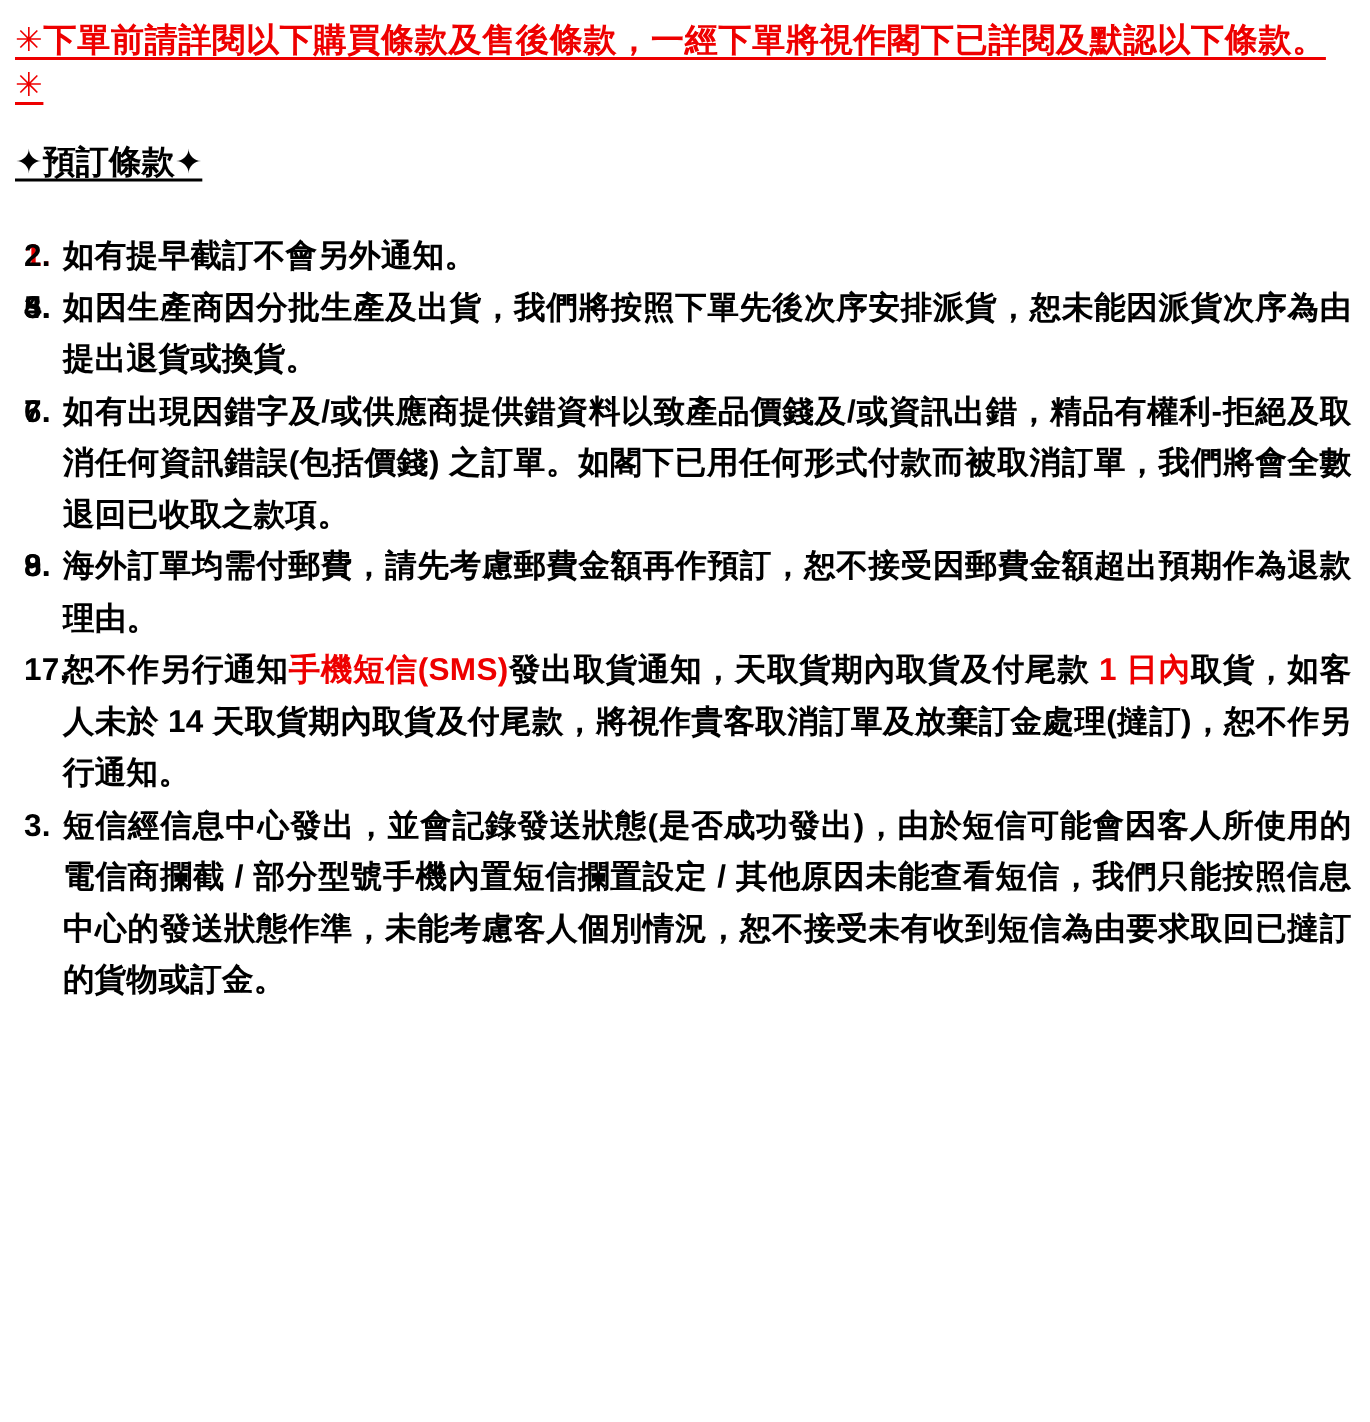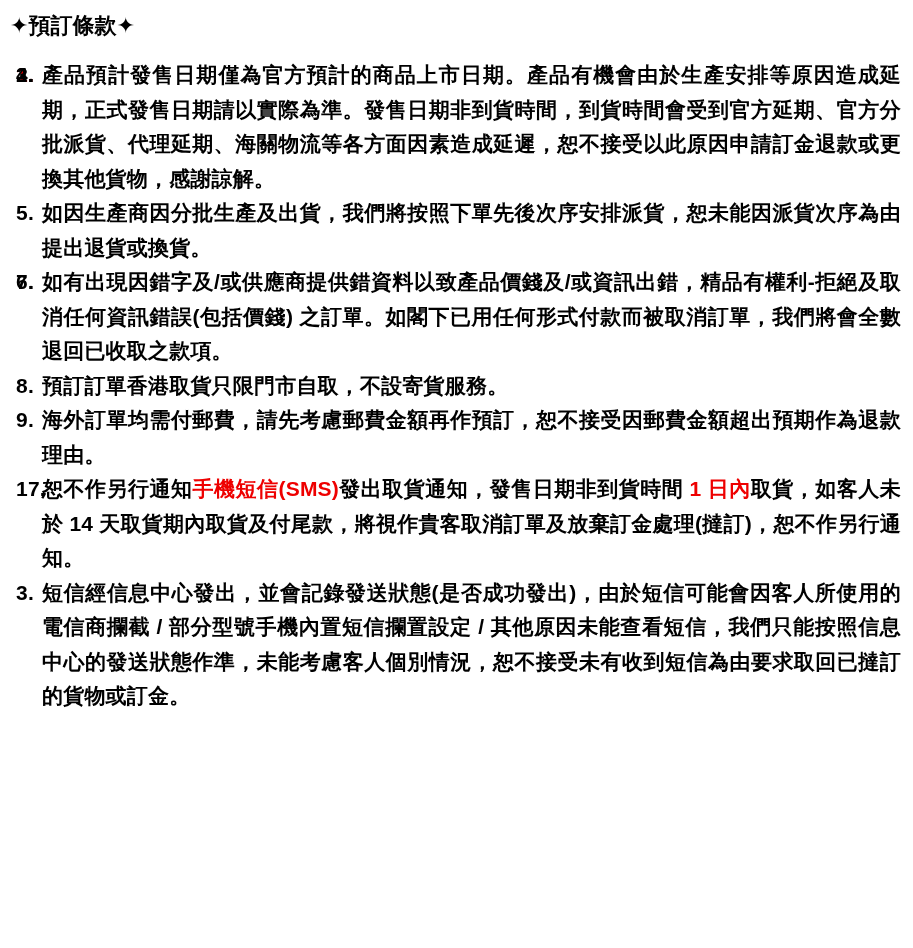--- a/index.html
+++ b/index.html
@@ -28,24 +28,25 @@
     text-decoration:underline;
     text-underline-offset:4px;
     text-decoration-thickness:2px;
     margin-bottom:22px;
     letter-spacing:0.5px;
   }
   .section-title{
     color:var(--c-text);
     font-size:22px;
     line-height:28px;
+    text-decoration:underline;
     text-underline-offset:4px;
     text-decoration-thickness:2px;
     display:inline-block;
-    margin-bottom:0;
+    margin-bottom:14px;
   }
   .terms-list{
     margin-top:18px;
   }
   .term-item{
     position:relative;
     padding-left:32px;
     font-size:21px;
     line-height:34.5px;
     text-align:justify;
@@ -62,32 +63,33 @@
     color:var(--c-red);
     text-underline-offset:4px;
     text-decoration-thickness:2px;
   }
 </style>
 </head>
 <body>
 
 <div class="page">
 
+  <div class="notice-header">✳下單前請詳閱以下購買條款及售後條款，一經下單將視作閣下已詳閱及默認以下條款。✳</div>
 
   <div>
     <span class="section-title">✦預訂條款✦</span>
   </div>
 
   <div class="terms-list">
       <div class="term-item c-red"><span class="num">1.</span></div>
-      <div class="term-item"><span class="num">2.</span></div>
+      <div class="term-item"><span class="num">2.</span><span><span>如有提早截訂不會另外通知。</span></span></div>
       <div class="term-item"><span class="num">3.</span></div>
-      <div class="term-item"><span class="num">4.</span><span><span>產品預計發售日期僅為官方預計的商品上市日期。產品有機會由於生產安排等原因造成延期，正式發售日期請以實際為準。發售日期非到貨時間，到貨時間會受到官方延期、官方分批派貨、代理延期、海關物流等各方面因素造成延遲，恕不接受以此原因申請訂金退款或更換其他貨物，感謝諒解。</span></span></div>
+      <div class="term-item"><span class="num">4.</span></div>
       <div class="term-item"><span class="num">5.</span><span><span>如因生產商因分批生產及出貨，我們將按照下單先後次序安排派貨，恕未能因派貨次序為由提出退貨或換貨。</span></span></div>
       <div class="term-item"><span class="num">6.</span></div>
       <div class="term-item"><span class="num">7.</span><span><span>如有出現因錯字及/或供應商提供錯資料以致產品價錢及/或資訊出錯，精品有權利-拒絕及取消任何資訊錯誤(包括價錢) 之訂單。如閣下已用任何形式付款而被取消訂單，我們將會全數退回已收取之款項。</span></span></div>
-      <div class="term-item"><span class="num">8.</span><span><span>預訂訂單香港取貨只限門市自取，不設寄貨服務。</span></span></div>
+      <div class="term-item"><span class="num">8.</span></div>
       <div class="term-item"><span class="num">9.</span><span><span>海外訂單均需付郵費，請先考慮郵費金額再作預訂，恕不接受因郵費金額超出預期作為退款理由。</span></span></div>
-      <div class="term-item"><span class="num">17.</span><span><span>恕不作另行通知</span><span class="seg-red-underline">手機短信(SMS)</span><span>發出取貨通知，發售日期非到貨時間 </span><span class="seg-red-underline">1 日內</span><span>取貨，如客人未於 14 天取貨期內取貨及付尾款，將視作貴客取消訂單及放棄訂金處理(撻訂)，恕不作另行通知。</span></span></div>
+      <div class="term-item"><span class="num">17.</span><span><span>恕不作另行通知</span><span class="seg-red-underline">手機短信(SMS)</span><span>發出取貨通知，天取貨期內取貨及付尾款 </span><span class="seg-red-underline">1 日內</span><span>取貨，如客人未於 14 天取貨期內取貨及付尾款，將視作貴客取消訂單及放棄訂金處理(撻訂)，恕不作另行通知。</span></span></div>
       <div class="term-item"><span class="num">3.</span><span><span>短信經信息中心發出，並會記錄發送狀態(是否成功發出)，由於短信可能會因客人所使用的電信商攔截 / 部分型號手機內置短信攔置設定 / 其他原因未能查看短信，我們只能按照信息中心的發送狀態作準，未能考慮客人個別情況，恕不接受未有收到短信為由要求取回已撻訂的貨物或訂金。</span></span></div>
     </div>
 
 </div>
 
 </body></html>

